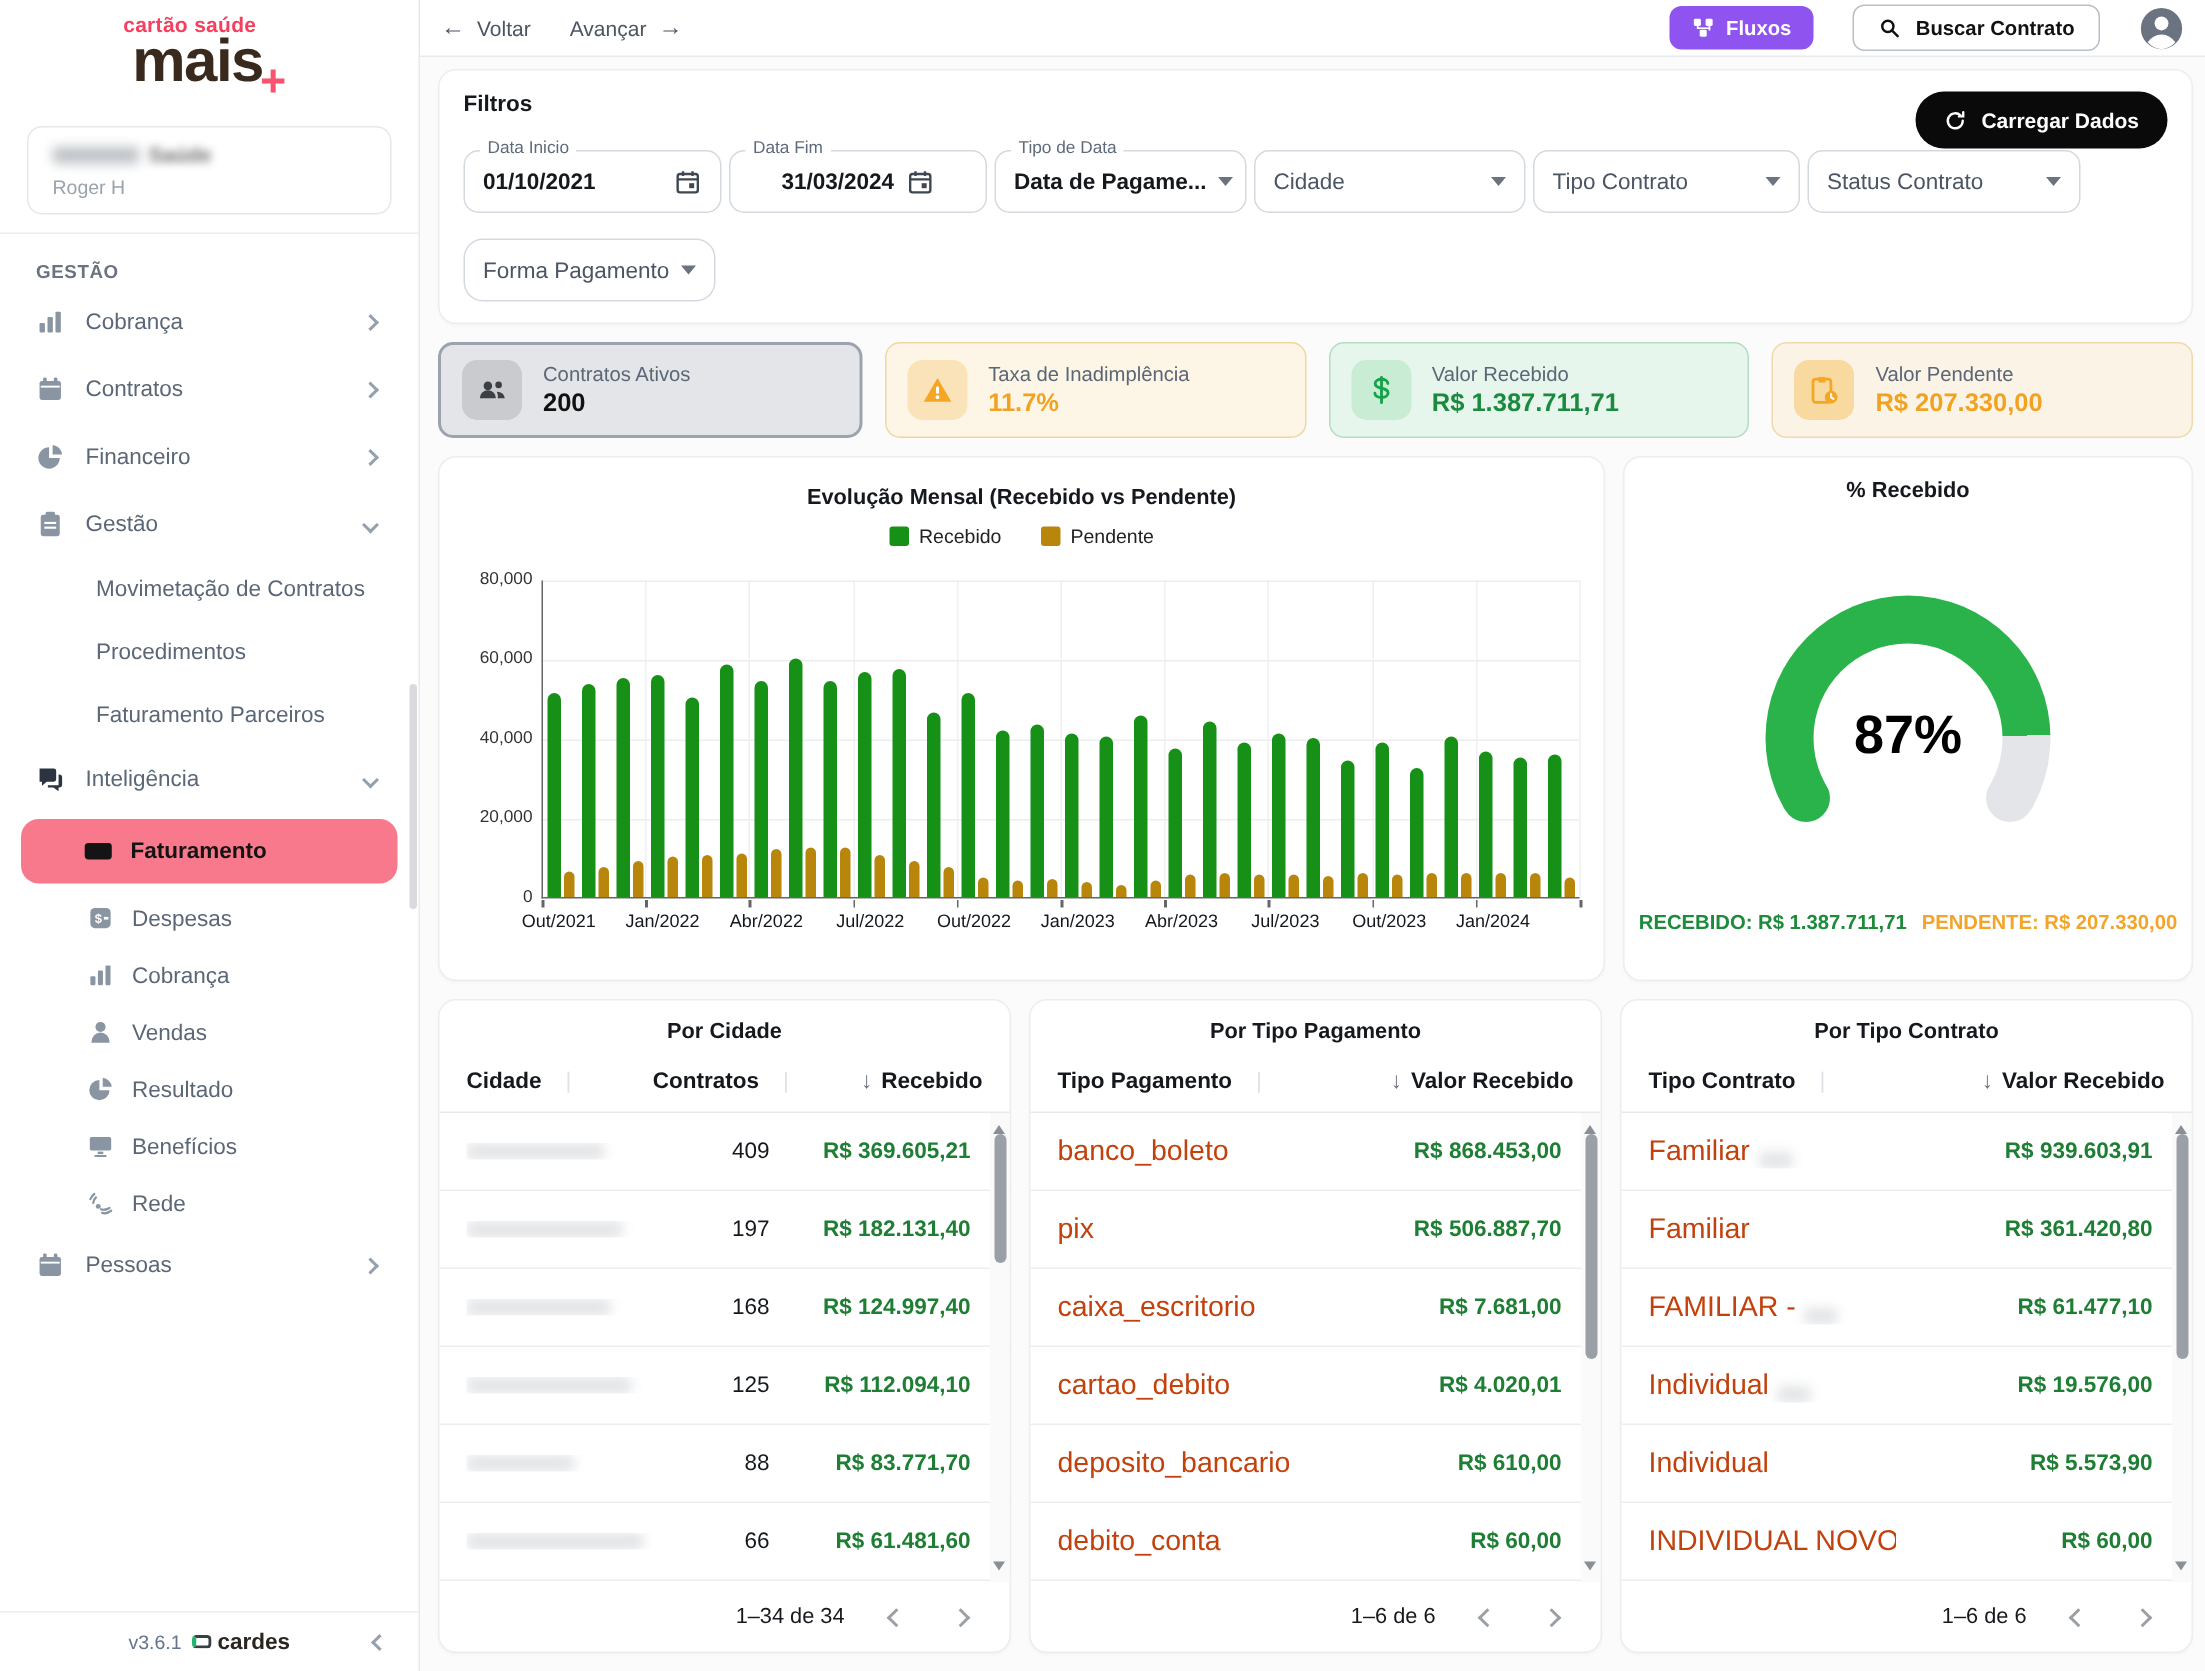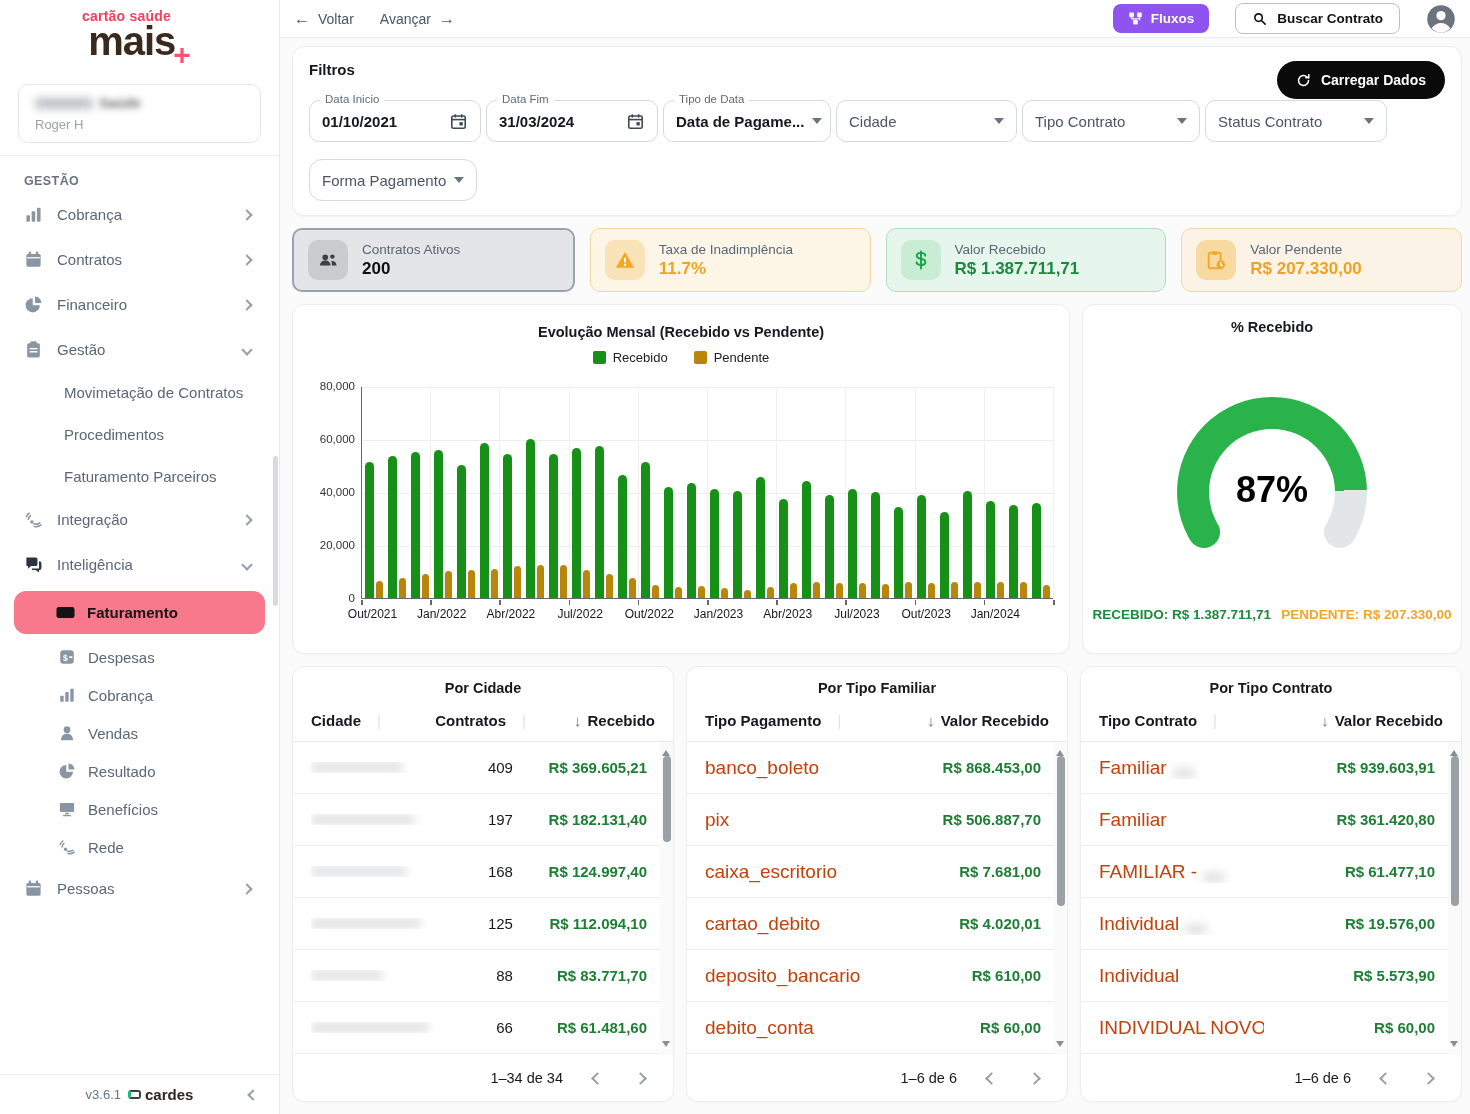--- a/index.html
+++ b/index.html
@@ -196,31 +196,20 @@
                 <rect x="8" y="1.5" width="8" height="5" rx="1.5"></rect>
                 <rect x="7" y="10" width="10" height="1.8" fill="#fff"></rect>
                 <rect x="7" y="14" width="10" height="1.8" fill="#fff"></rect>
               </svg></span>
             <span class="lbl">Gestão</span>
             <span class="chev down"></span>
           </div>
           <div class="side-sub">Movimetação de Contratos</div>
           <div class="side-sub">Procedimentos</div>
           <div class="side-sub">Faturamento Parceiros</div>
-          <div class="side-item">
-            <span class="ic"><svg viewBox="0 0 24 24" fill="none" stroke="currentColor" stroke-width="2" stroke-linecap="round">
-                <path d="M5.5 12a7 7 0 0 1 2.5-5"></path>
-                <path d="M3 8.5A11 11 0 0 1 6.5 4"></path>
-                <circle cx="10" cy="15" r="2.2" fill="currentColor" stroke="none"></circle>
-                <path d="M12.5 17.5c2.2 1 4.8.7 7.5-1.2"></path>
-                <path d="M13.5 20.8c2.8.8 5.6 0 8-2"></path>
-              </svg></span>
-            <span class="lbl">Integração</span>
-            <span class="chev "></span>
-          </div>
           <div class="side-item">
             <span class="ic dark"><svg viewBox="0 0 24 24">
                 <path d="M3 3h12a2 2 0 0 1 2 2v7a2 2 0 0 1-2 2H9l-4 3.4V14H3z"></path>
                 <path d="M19 8h.5A2.5 2.5 0 0 1 22 10.5v6a2.5 2.5 0 0 1-2.5 2.5H19v3l-4.4-3H10v-2h9z"></path>
               </svg></span>
             <span class="lbl">Inteligência</span>
             <span class="chev down"></span>
           </div>
           <div class="active-pill">
             <span class="ic"><svg viewBox="0 0 24 24" fill="none" stroke="currentColor" stroke-width="1.8">
@@ -351,21 +340,21 @@
             <div class="ffield" style="width: 172px;">
               <span class="flabel">Data Inicio</span>
               <span class="fvalue">01/10/2021</span>
               <span class="cal-ic"><svg viewBox="0 0 24 24" fill="none" stroke="#3f4750" stroke-width="2">
                   <rect x="3.5" y="5" width="17" height="15.5" rx="2"></rect>
                   <path d="M3.5 9.6h17"></path>
                   <path d="M8 2.8v4M16 2.8v4"></path>
                   <rect x="13.2" y="12.8" width="4.2" height="4.2" fill="#3f4750" stroke="none"></rect>
                 </svg></span>
             </div>
-            <div class="ffield" style="width: 172px;">
+            <div class="ffield" style="width: 172px; justify-content: center;">
               <span class="flabel">Data Fim</span>
               <span class="fvalue">31/03/2024</span>
               <span class="cal-ic"><svg viewBox="0 0 24 24" fill="none" stroke="#3f4750" stroke-width="2">
                   <rect x="3.5" y="5" width="17" height="15.5" rx="2"></rect>
                   <path d="M3.5 9.6h17"></path>
                   <path d="M8 2.8v4M16 2.8v4"></path>
                   <rect x="13.2" y="12.8" width="4.2" height="4.2" fill="#3f4750" stroke="none"></rect>
                 </svg></span>
             </div>
             <div class="ffield" style="width: 168px;">
@@ -712,21 +701,21 @@
             </div>
             <div class="tbl-foot">
               <span>1–34 de 34</span>
               <span class="pg-chevs">
                 <span class="pg-chev prev"></span>
                 <span class="pg-chev next"></span>
               </span>
             </div>
           </div>
           <div class="card table-card">
-            <div class="tbl-title">Por Tipo Familiar</div>
+            <div class="tbl-title">Por Tipo Pagamento</div>
             <div class="tbl-head">
               <div class="th" style="flex: 1.3 1 0%;">
                 <span>Tipo Pagamento</span>
                 <span class="sep">|</span>
               </div>
               <div class="th" style="flex: 1.3 1 0%; justify-content: flex-end;">
                 <span class="sort-ic">↓</span>
                 <span>Valor Recebido</span>
               </div>
             </div>

